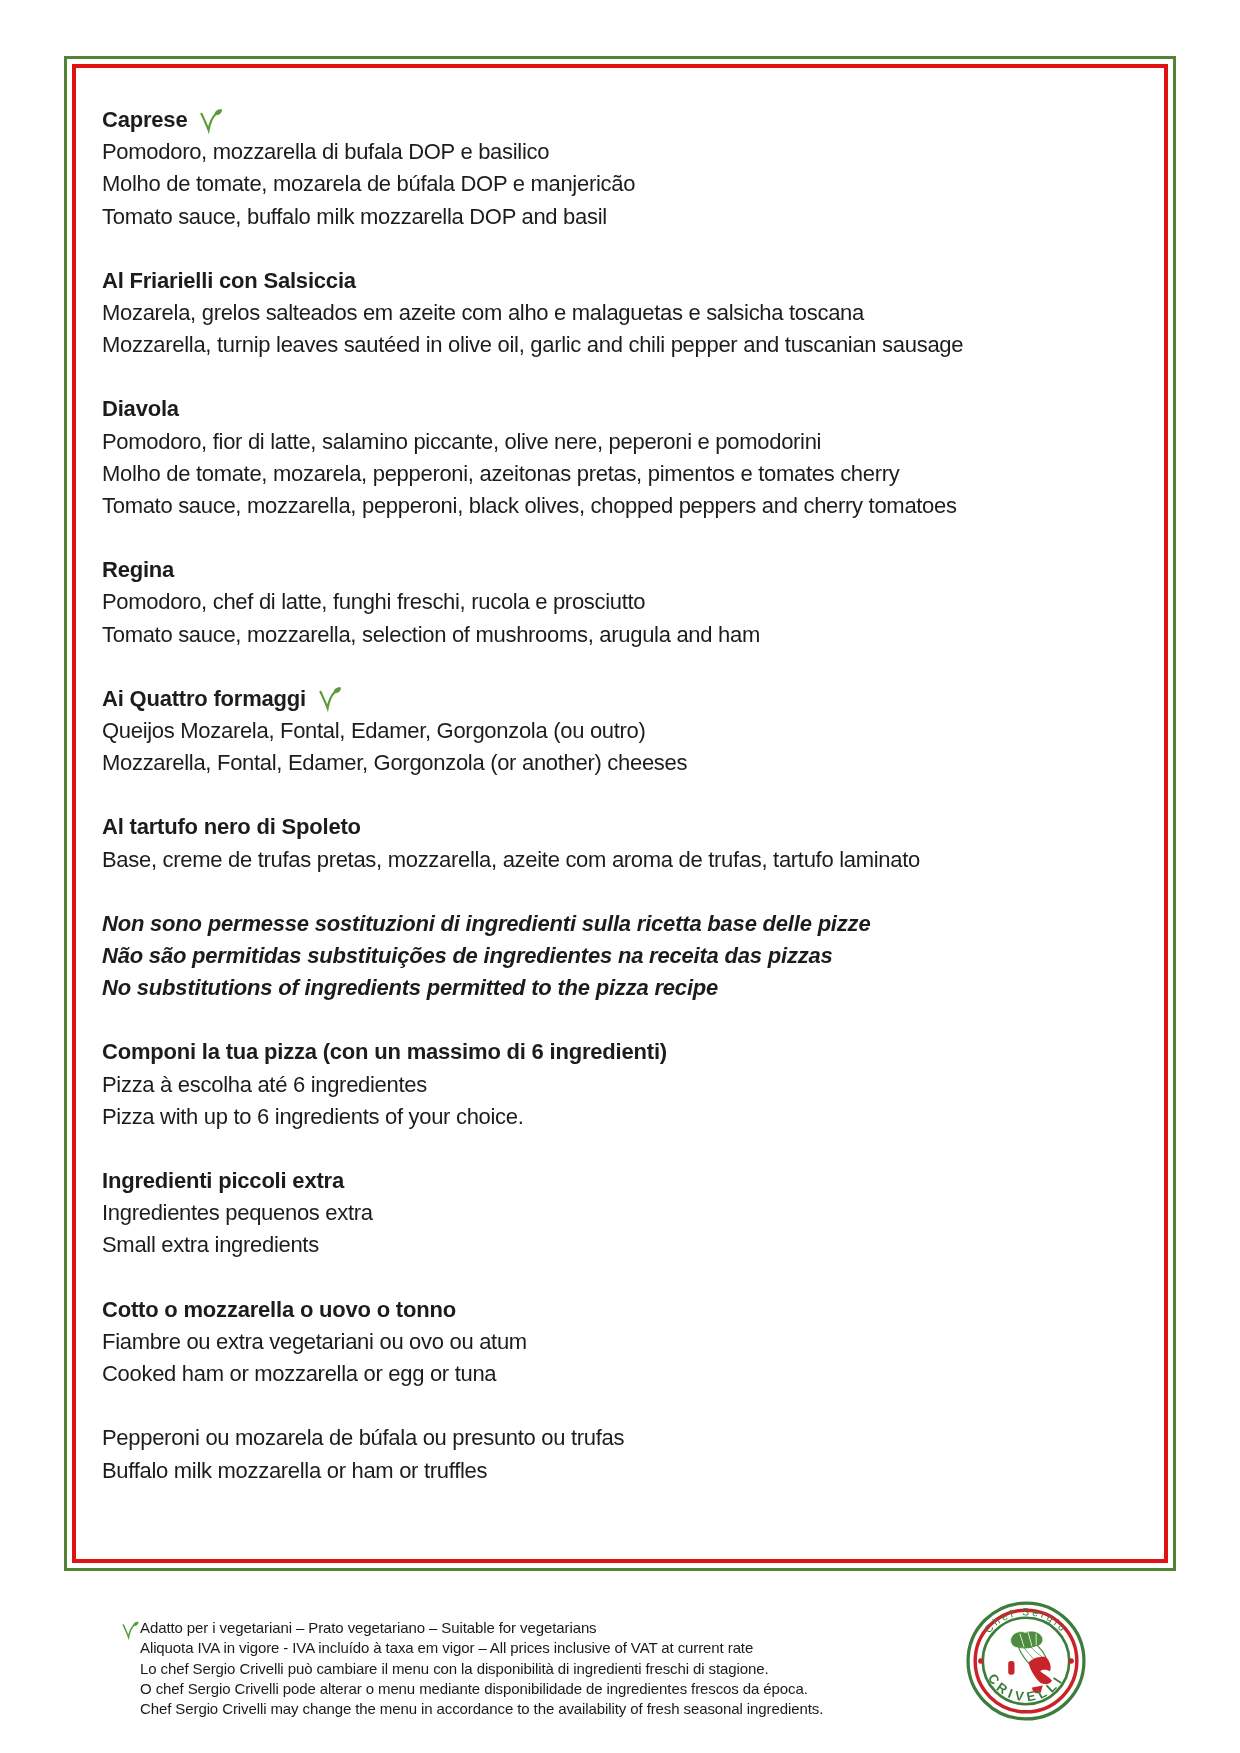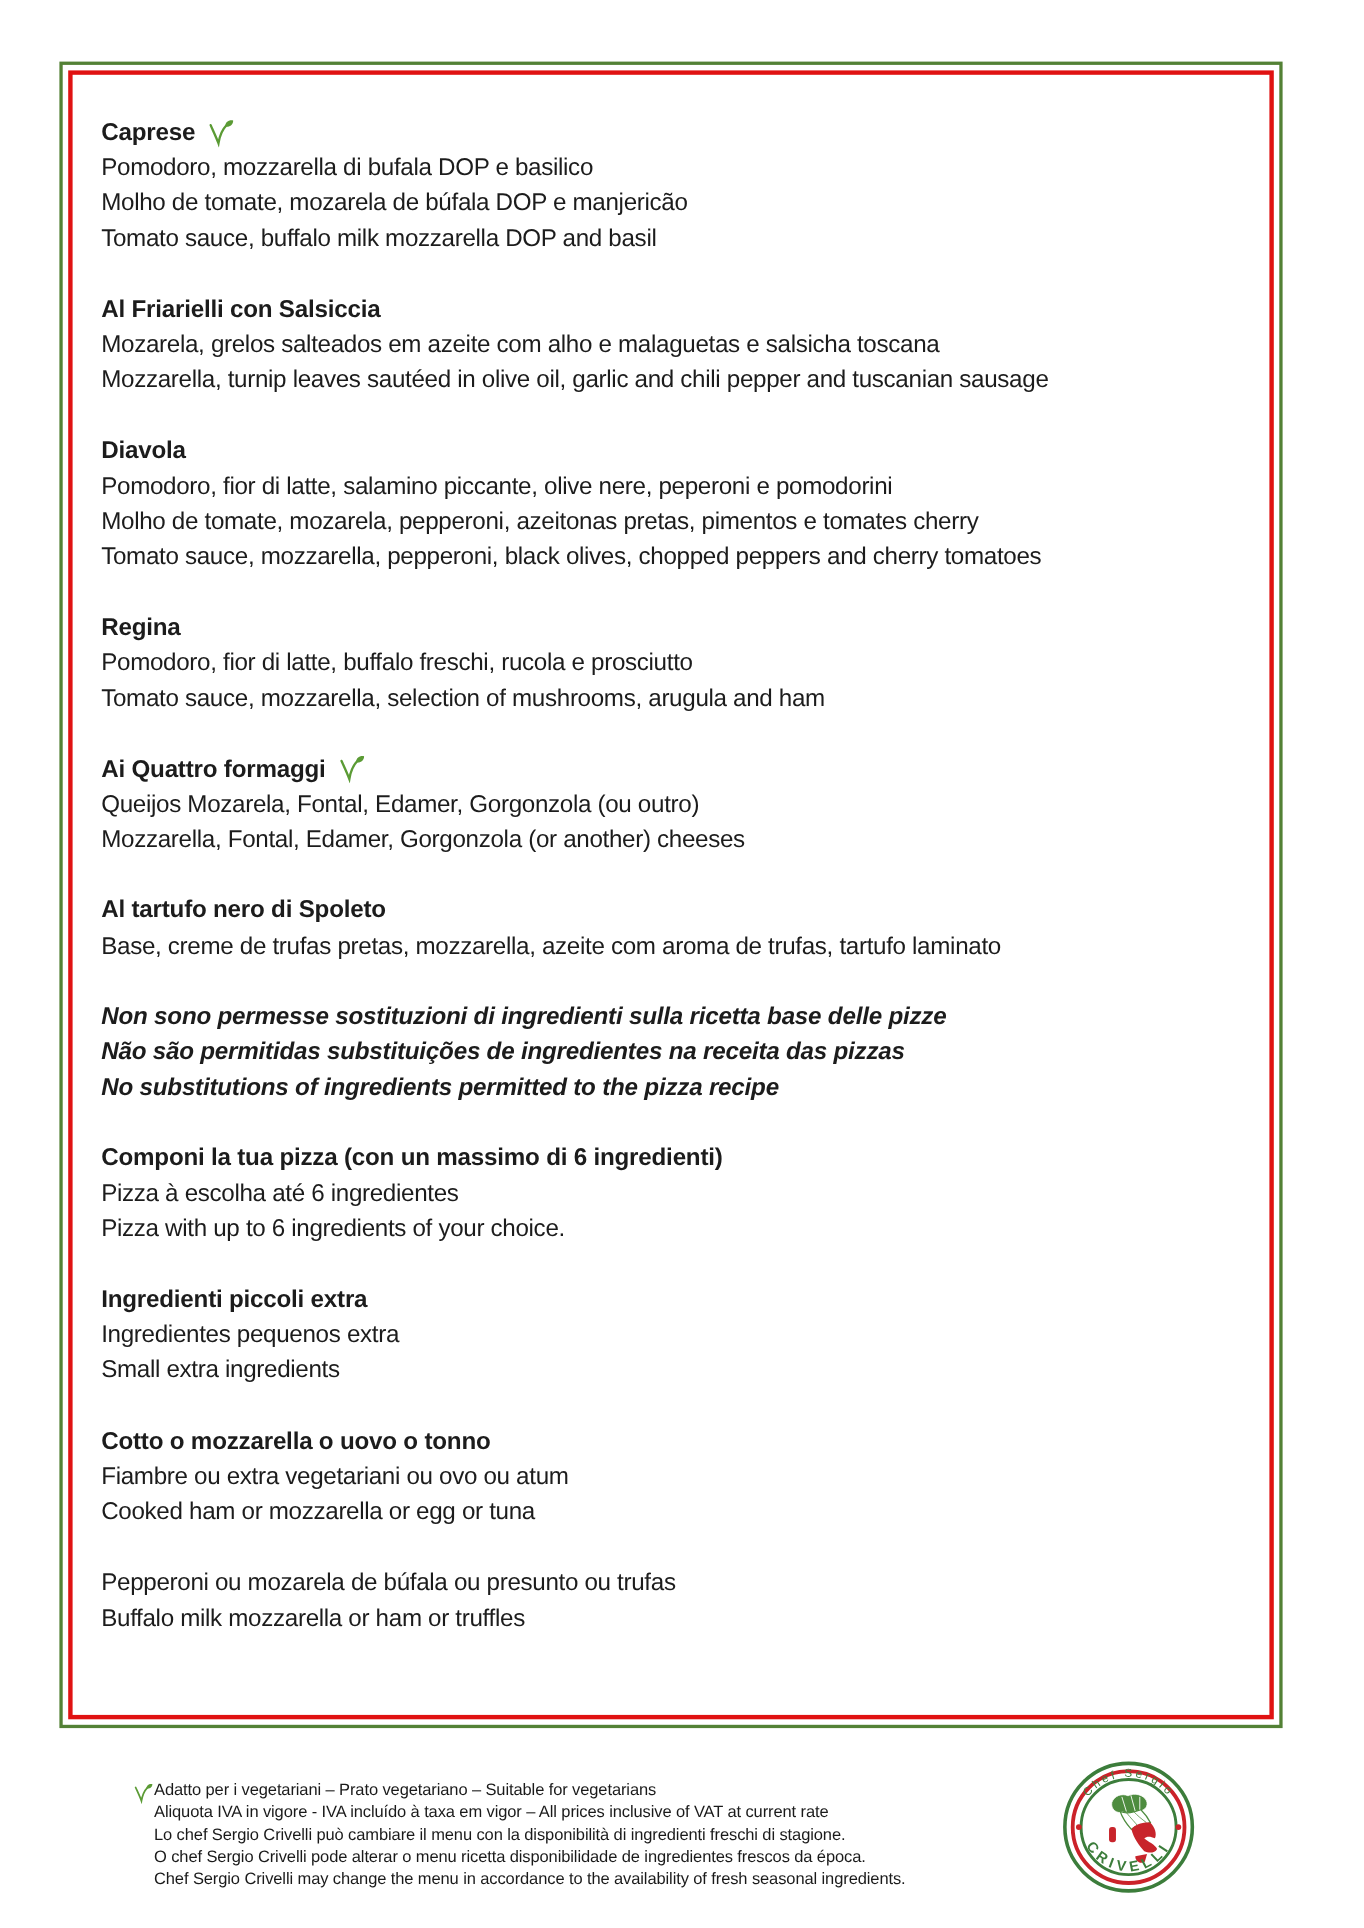--- a/index.html
+++ b/index.html
@@ -10,21 +10,21 @@
     --logo-green:#3c7d3b;
     --logo-red:#cb2229;
   }
   html,body{margin:0;padding:0;}
   body{
     width:1240px;height:1753px;position:relative;background:#ffffff;
     font-family:"Liberation Sans","DejaVu Sans",sans-serif;
     color:var(--text);overflow:hidden;
   }
   .menu-box{
-    position:absolute;left:54px;top:56px;width:1106px;height:1509px;
+    position:absolute;left:64px;top:56px;width:1106px;height:1509px;
     border:3px solid var(--border-green);
   }
   .menu-inner{
     position:absolute;left:5px;top:5px;right:5px;bottom:5px;
     border:4px solid var(--border-red);
     padding:36px 26px 0 26px;
     box-sizing:border-box;
     overflow:hidden;
   }
   .menu-section{margin:0 0 32px 0;}
@@ -90,21 +90,21 @@
         </h3>
   <div class="line regular">Pomodoro, fior di latte, salamino piccante, olive nere, peperoni e pomodorini</div>
         <div class="line regular">Molho de tomate, mozarela, pepperoni, azeitonas pretas, pimentos e tomates cherry</div>
         <div class="line italic">Tomato sauce, mozzarella, pepperoni, black olives, chopped peppers and cherry tomatoes</div>
       </section>
 
   <section class="menu-section">
     <h3 class="section-title">
           <span class="title-text">Regina</span>
         </h3>
-  <div class="line regular">Pomodoro, fior di latte, buffalo freschi, rucola e prosciutto</div>
+  <div class="line regular">Pomodoro, chef di latte, funghi freschi, rucola e prosciutto</div>
         <div class="line italic">Tomato sauce, mozzarella, selection of mushrooms, arugula and ham</div>
       </section>
 
   <section class="menu-section">
     <h3 class="section-title">
           <span class="title-text">Ai Quattro formaggi</span>
           <span class="veg-slot">
             <svg width="27" height="27" viewBox="0 0 24 24" xmlns="http://www.w3.org/2000/svg">
               <path d="M4 6 C6 10.5 8.6 16 10.3 20.6 C11.3 14.6 13 10 16.6 6.3" fill="none" stroke="var(--veg-green)" stroke-width="1.9" stroke-linecap="round"></path>
               <path d="M15.8 7.2 C15.6 3.6 18.6 1.6 22.2 2.2 C22.3 5.4 19.6 7.8 15.8 7.2 Z" fill="var(--veg-green)"></path>
@@ -163,21 +163,21 @@
 <div class="footer">
   <div class="legend">
     <span class="legend-icon" id="legend-icon"><svg width="20" height="20" viewBox="0 0 24 24" xmlns="http://www.w3.org/2000/svg">
           <path d="M4 6 C6 10.5 8.6 16 10.3 20.6 C11.3 14.6 13 10 16.6 6.3" fill="none" stroke="var(--veg-green)" stroke-width="1.9" stroke-linecap="round"></path>
           <path d="M15.8 7.2 C15.6 3.6 18.6 1.6 22.2 2.2 C22.3 5.4 19.6 7.8 15.8 7.2 Z" fill="var(--veg-green)"></path>
         </svg></span>
     <div class="legend-lines" id="legend-lines">
         <div class="legend-line">Adatto per i vegetariani – Prato vegetariano – Suitable for vegetarians</div>
         <div class="legend-line">Aliquota IVA in vigore - IVA incluído à taxa em vigor – All prices inclusive of VAT at current rate</div>
         <div class="legend-line">Lo chef Sergio Crivelli può cambiare il menu con la disponibilità di ingredienti freschi di stagione.</div>
-        <div class="legend-line">O chef Sergio Crivelli pode alterar o menu ricetta disponibilidade de ingredientes frescos da época.</div>
+        <div class="legend-line">O chef Sergio Crivelli pode alterar o menu mediante disponibilidade de ingredientes frescos da época.</div>
         <div class="legend-line">Chef Sergio Crivelli may change the menu in accordance to the availability of fresh seasonal ingredients.</div>
       </div>
   </div>
 </div>
 
 <div class="logo">
   <svg viewBox="0 0 120 120" xmlns="http://www.w3.org/2000/svg">
     <defs>
       <path id="arcTop" d="M 15 60 A 45 45 0 0 1 105 60"></path>
       <path id="arcBot" d="M 17.5 57 A 42.5 42.5 0 0 0 102.5 57"></path>

